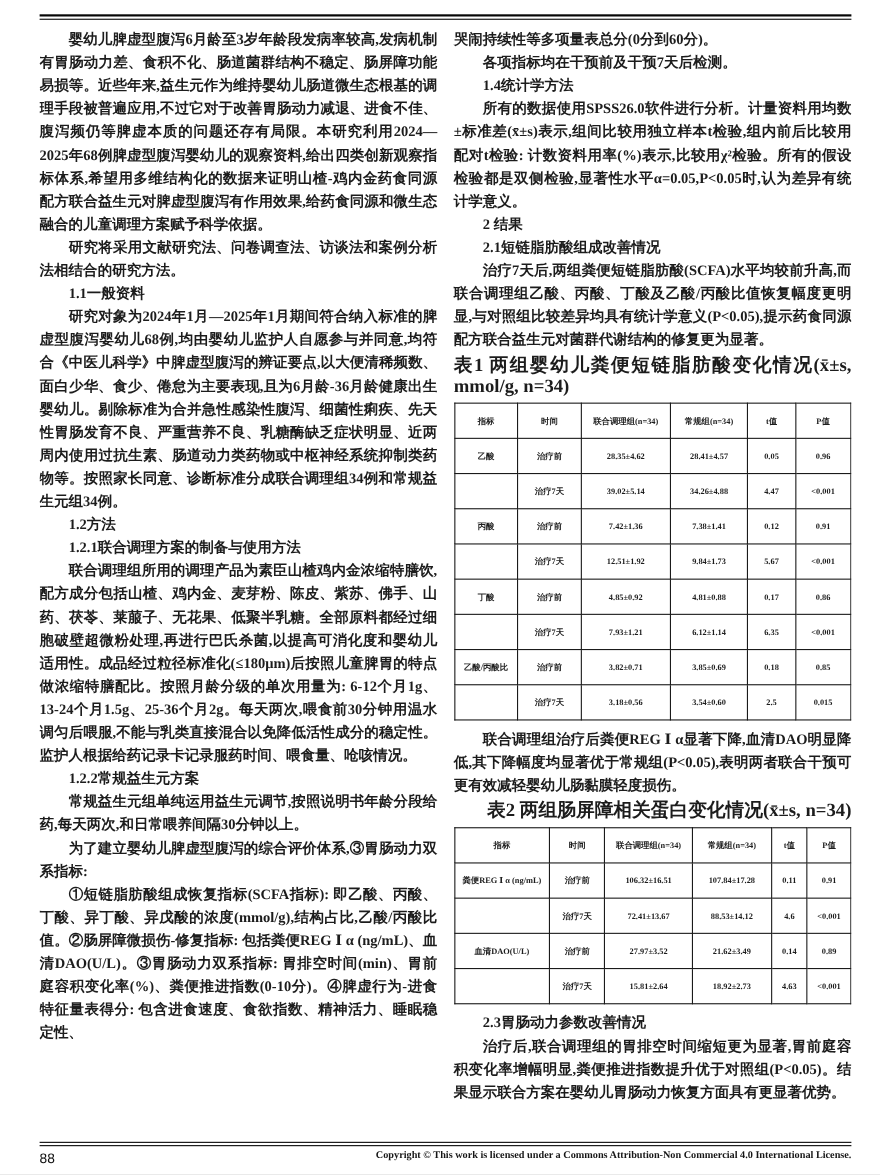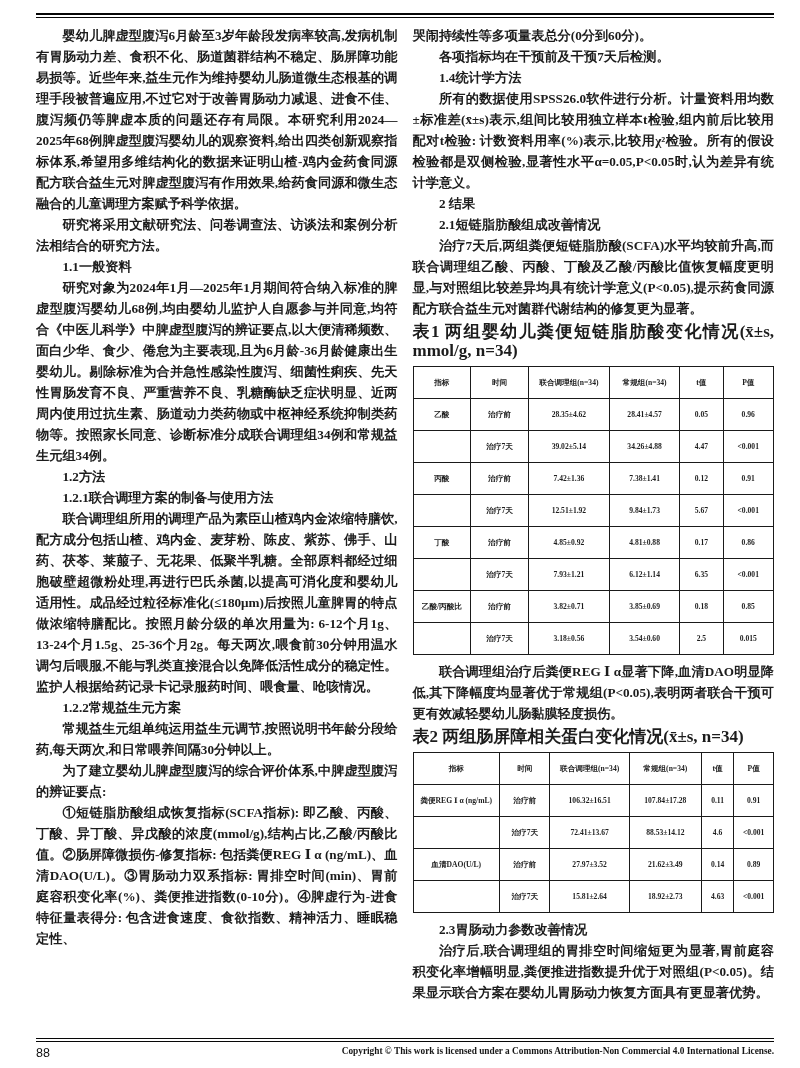--- a/index.html
+++ b/index.html
@@ -20,21 +20,21 @@
   .hdr-type { font-size:10px; font-weight:bold; color:#161616; }
   .rule-double { height:2px; border-top:2.5px solid #060606; border-bottom:1.3px solid #060606; margin-top:5px; }
   
   .cols { flex:1; display:flex; gap:15px; margin-top:7px; overflow:hidden; }
   .col { flex:1; min-width:0; font-size:13.2px; line-height:21px; text-align:justify; font-weight:bold; color:#1c1c1c; }
   .blk-h1 { text-indent:2em; }
   .blk-h2 { text-indent:2em; }
   .blk-p  { text-indent:2em; }
   .blk-p0 { text-indent:0; }
   .cap { font-size:17px; line-height:19px; margin-top:3px; text-indent:0; }
-  .cap-center { text-align:left; }
+  .cap-center { text-align:right; }
   
   table.tbl { width:100%; border-collapse:collapse; table-layout:fixed; margin:6px 0 6px 0; }
   .tbl th, .tbl td {
     border:1.7px solid #1a1a1a; font-size:7.6px; font-weight:bold;
     text-align:center; vertical-align:middle; padding:0; height:31px;
     overflow:hidden; white-space:nowrap; color:#1d1d1d;
     font-family:"Liberation Serif","DejaVu Serif",serif;
   }
   
   .ftr-rule { height:2.5px; border-top:1.3px solid #060606; border-bottom:1.3px solid #060606; margin-top:3px; }
@@ -54,21 +54,21 @@
     <div class="col">
       <div class="blk-p">婴幼儿脾虚型腹泻6月龄至3岁年龄段发病率较高,发病机制有胃肠动力差、食积不化、肠道菌群结构不稳定、肠屏障功能易损等。近些年来,益生元作为维持婴幼儿肠道微生态根基的调理手段被普遍应用,不过它对于改善胃肠动力减退、进食不佳、腹泻频仍等脾虚本质的问题还存有局限。本研究利用2024—2025年68例脾虚型腹泻婴幼儿的观察资料,给出四类创新观察指标体系,希望用多维结构化的数据来证明山楂-鸡内金药食同源配方联合益生元对脾虚型腹泻有作用效果,给药食同源和微生态融合的儿童调理方案赋予科学依据。</div>
       <div class="blk-p">研究将采用文献研究法、问卷调查法、访谈法和案例分析法相结合的研究方法。</div>
       <div class="blk-h2">1.1一般资料</div>
       <div class="blk-p">研究对象为2024年1月—2025年1月期间符合纳入标准的脾虚型腹泻婴幼儿68例,均由婴幼儿监护人自愿参与并同意,均符合《中医儿科学》中脾虚型腹泻的辨证要点,以大便清稀频数、面白少华、食少、倦怠为主要表现,且为6月龄-36月龄健康出生婴幼儿。剔除标准为合并急性感染性腹泻、细菌性痢疾、先天性胃肠发育不良、严重营养不良、乳糖酶缺乏症状明显、近两周内使用过抗生素、肠道动力类药物或中枢神经系统抑制类药物等。按照家长同意、诊断标准分成联合调理组34例和常规益生元组34例。</div>
       <div class="blk-h2">1.2方法</div>
       <div class="blk-h2">1.2.1联合调理方案的制备与使用方法</div>
       <div class="blk-p">联合调理组所用的调理产品为素臣山楂鸡内金浓缩特膳饮,配方成分包括山楂、鸡内金、麦芽粉、陈皮、紫苏、佛手、山药、茯苓、莱菔子、无花果、低聚半乳糖。全部原料都经过细胞破壁超微粉处理,再进行巴氏杀菌,以提高可消化度和婴幼儿适用性。成品经过粒径标准化(≤180μm)后按照儿童脾胃的特点做浓缩特膳配比。按照月龄分级的单次用量为: 6-12个月1g、13-24个月1.5g、25-36个月2g。每天两次,喂食前30分钟用温水调匀后喂服,不能与乳类直接混合以免降低活性成分的稳定性。监护人根据给药记录卡记录服药时间、喂食量、呛咳情况。</div>
       <div class="blk-h2">1.2.2常规益生元方案</div>
       <div class="blk-p">常规益生元组单纯运用益生元调节,按照说明书年龄分段给药,每天两次,和日常喂养间隔30分钟以上。</div>
-      <div class="blk-p">为了建立婴幼儿脾虚型腹泻的综合评价体系,中脾虚型腹泻的辨证要点:</div>
+      <div class="blk-p">为了建立婴幼儿脾虚型腹泻的综合评价体系,③胃肠动力双系指标:</div>
       <div class="blk-p">①短链脂肪酸组成恢复指标(SCFA指标): 即乙酸、丙酸、丁酸、异丁酸、异戊酸的浓度(mmol/g),结构占比,乙酸/丙酸比值。②肠屏障微损伤-修复指标: 包括粪便REG Ⅰ α (ng/mL)、血清DAO(U/L)。③胃肠动力双系指标: 胃排空时间(min)、胃前庭容积变化率(%)、粪便推进指数(0-10分)。④脾虚行为-进食特征量表得分: 包含进食速度、食欲指数、精神活力、睡眠稳定性、</div>
     </div>
 
     <div class="col">
       <div class="blk-p0">哭闹持续性等多项量表总分(0分到60分)。</div>
       <div class="blk-p">各项指标均在干预前及干预7天后检测。</div>
       <div class="blk-h2">1.4统计学方法</div>
       <div class="blk-p">所有的数据使用SPSS26.0软件进行分析。计量资料用均数±标准差(x̄±s)表示,组间比较用独立样本t检验,组内前后比较用配对t检验: 计数资料用率(%)表示,比较用χ²检验。所有的假设检验都是双侧检验,显著性水平α=0.05,P&lt;0.05时,认为差异有统计学意义。</div>
       <div class="blk-h1">2 结果</div>
       <div class="blk-h2">2.1短链脂肪酸组成改善情况</div>

